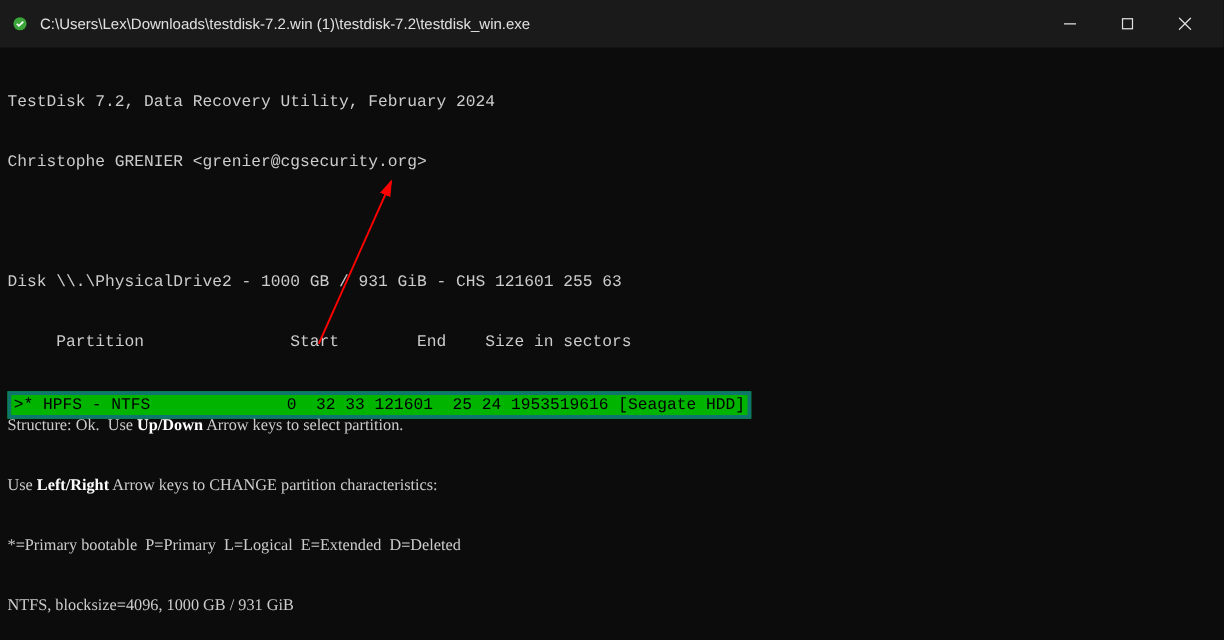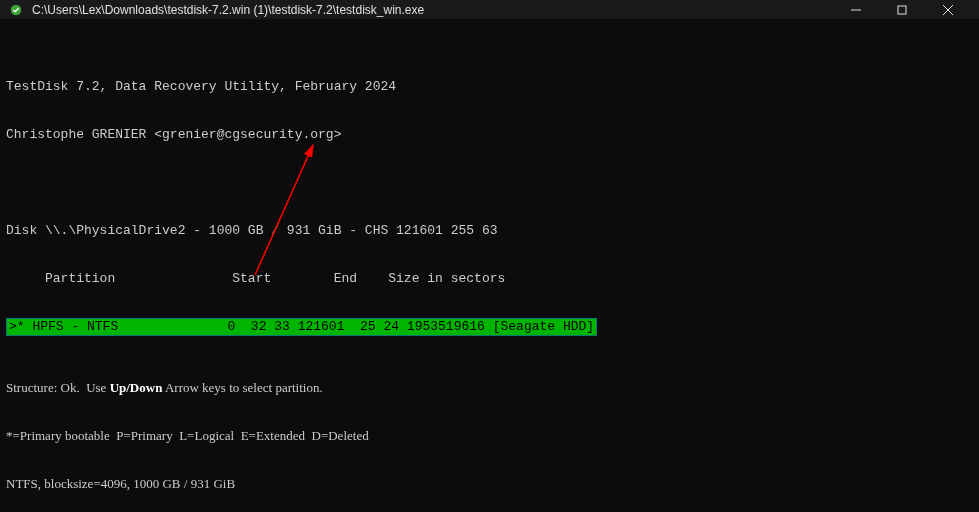--- a/index.html
+++ b/index.html
@@ -7,21 +7,21 @@
       width: 979px;
       height: 512px;
       background: #0c0c0c;
       font-family: Consolas, 'Courier New', monospace;
       font-size: 13px;
       color: #cccccc;
       overflow: hidden;
       position: relative;
     }
     .titlebar {
-      height: 19px;
+      height: 38px;
       background: #1a1a1a;
       display: flex;
       align-items: center;
       padding: 0 8px;
       color: #e0e0e0;
       font-family: 'Segoe UI', Tahoma, sans-serif;
       font-size: 12px;
     }
     .titlebar-icon {
       width: 16px;
@@ -41,28 +41,27 @@
       align-items: center;
       justify-content: center;
       color: #e0e0e0;
       cursor: default;
     }
     .titlebar-btn svg { width: 10px; height: 10px; }
     .terminal {
       padding: 4px 6px;
       line-height: 16px;
       white-space: pre;
-      margin-top: 24px;
     }
     .line { display: block; }
     .highlight-row {
       display: inline-block;
       background: #00b400;
       color: #000;
-      border: 1px solid #0f766e;
+      border: 3px solid #0f766e;
       padding: 0 2px;
       margin-top: -1px;
     }
     .bold { font-weight: bold; color: #fff; }
     .footer {
       position: absolute;
       bottom: 4px;
       left: 6px;
       line-height: 16px;
       white-space: pre;
@@ -119,15 +118,16 @@
   <defs>
     <marker id="ah" markerWidth="10" markerHeight="10" refX="8" refY="3" orient="auto">
       <path d="M0,0 L0,6 L9,3 z" fill="#ff0000"></path>
     </marker>
   </defs>
   <line x1="255" y1="275" x2="313" y2="145" stroke="#ff0000" stroke-width="1.5" marker-end="url(#ah)"></line>
 </svg>
 
 <div class="footer">
   <div class="line"><span>Structure: Ok.  Use </span><span class="bold">Up/Down</span><span> Arrow keys to select partition.</span></div>
+  <div class="line"><span>Use </span><span class="bold">Left/Right</span><span> Arrow keys to CHANGE partition characteristics:</span></div>
   <div class="line">*=Primary bootable  P=Primary  L=Logical  E=Extended  D=Deleted</div>
   <div class="line">NTFS, blocksize=4096, 1000 GB / 931 GiB</div>
 </div>
 
 </body></html>

